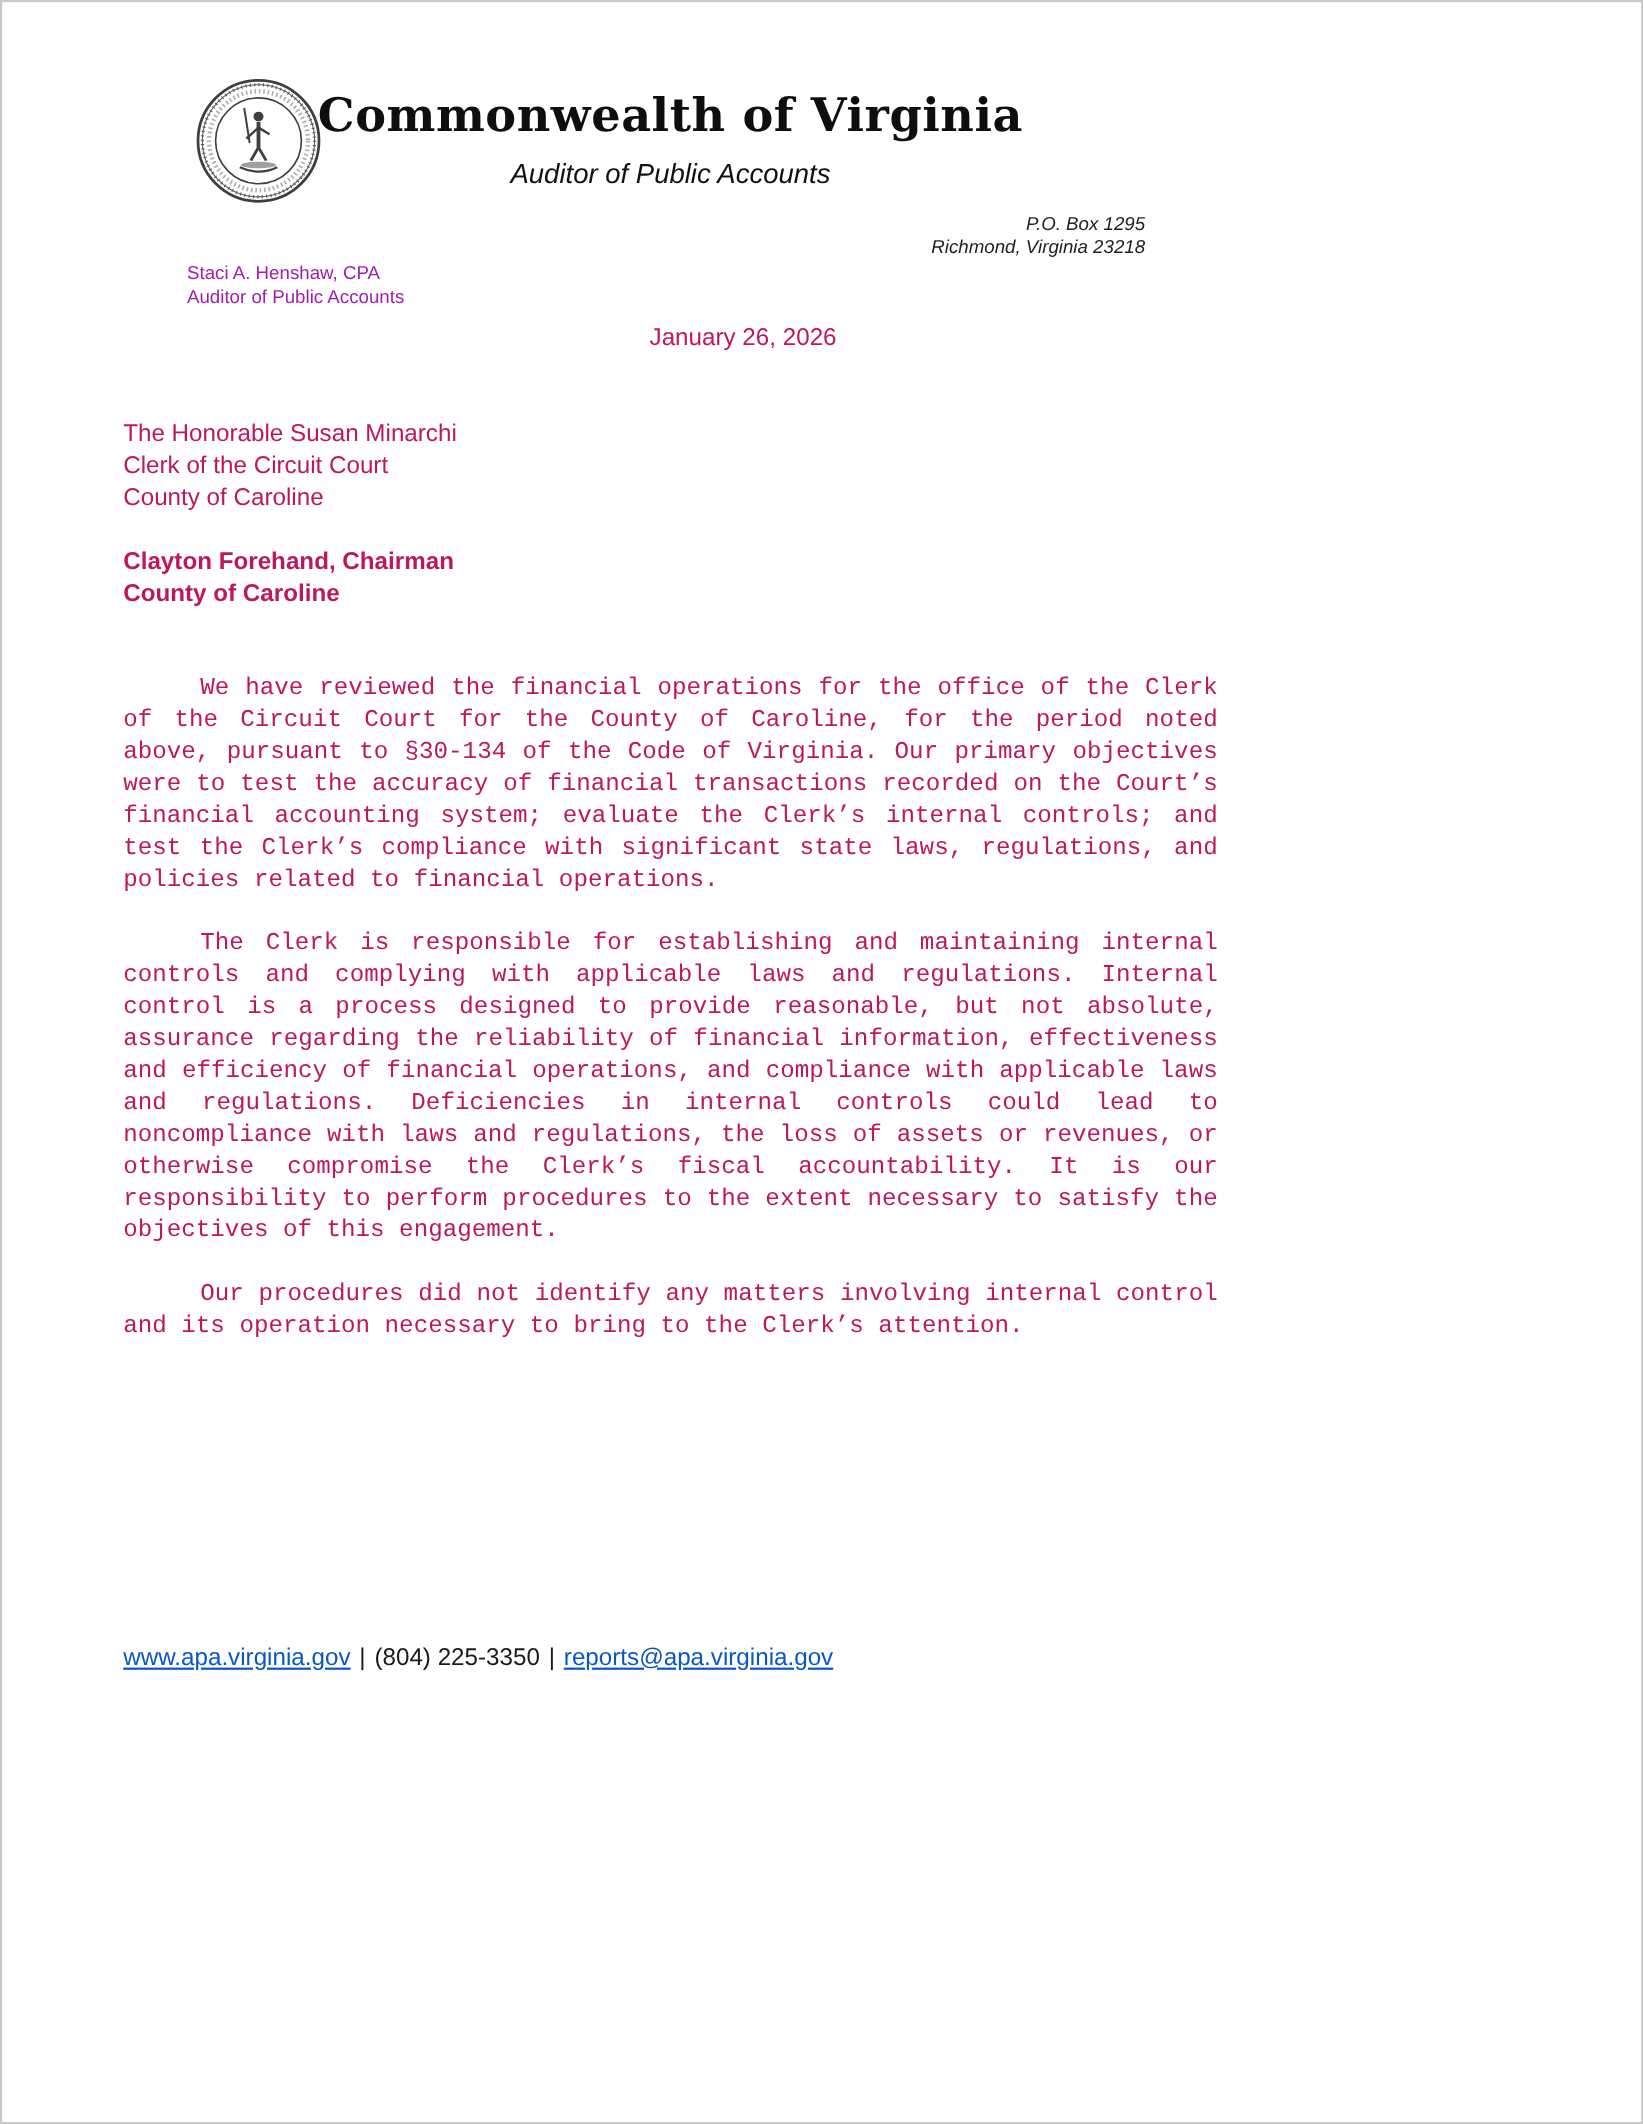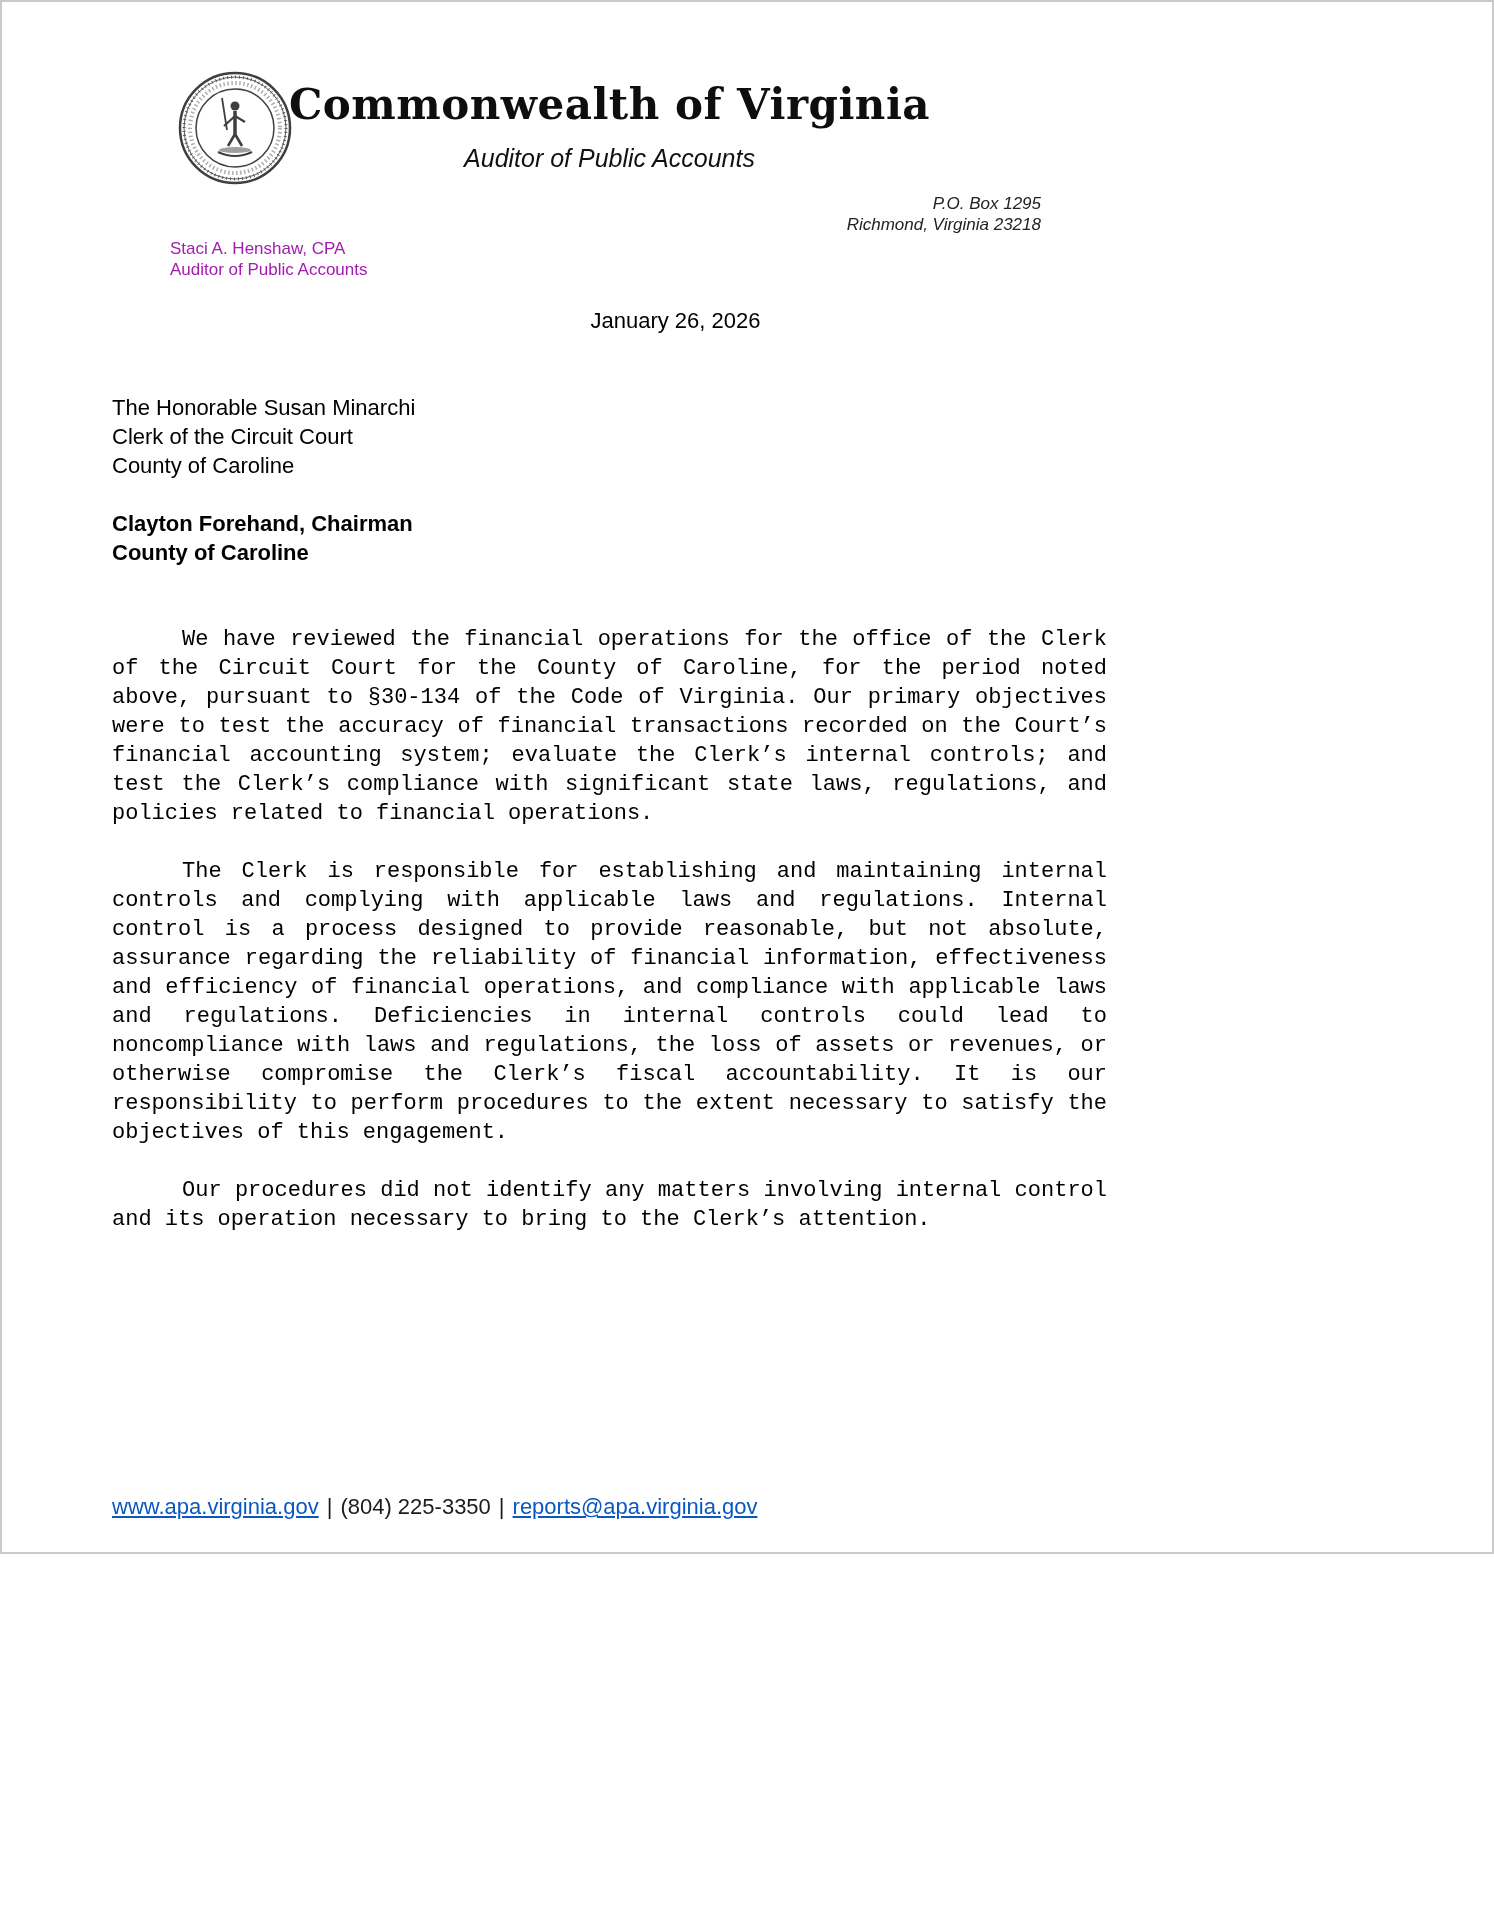--- a/index.html
+++ b/index.html
@@ -1,21 +1,21 @@
 <!DOCTYPE html>
 <html><head>
 <meta charset="utf-8">
 <style>
   * { box-sizing: border-box; }
   html, body { margin: 0; padding: 0; background: #ffffff; }
 
   .page {
     position: relative;
     width: 1494px;
-    height: 1554px;
+    height: 1931px;
     background: #ffffff;
     border: 2px solid #c9c9c9;
     font-family: "Liberation Sans", sans-serif;
     color: #1b1b1b;
     overflow: hidden;
   }
 
   
   .seal {
     position: absolute;
@@ -62,26 +62,26 @@
     line-height: 21px;
     text-align: right;
     color: #222222;
     font-style: italic;
   }
 
   
   .content {
     position: absolute;
     left: 110px;
-    top: 16px;
+    top: 2px;
     width: 995px;
     font-size: 22px;
     line-height: 29px;
     padding-top: 288px;
-    color: #000000;
+    color: #be185d;
   }
   .date {
     margin: 0;
     text-align: center;
     position: relative;
     left: 66px;
   }
   .addr-block-1 { margin-top: 58px; }
   .addr-block-2 { margin-top: 29px; font-weight: bold; }
   .review-block { margin-top: 29px; }

